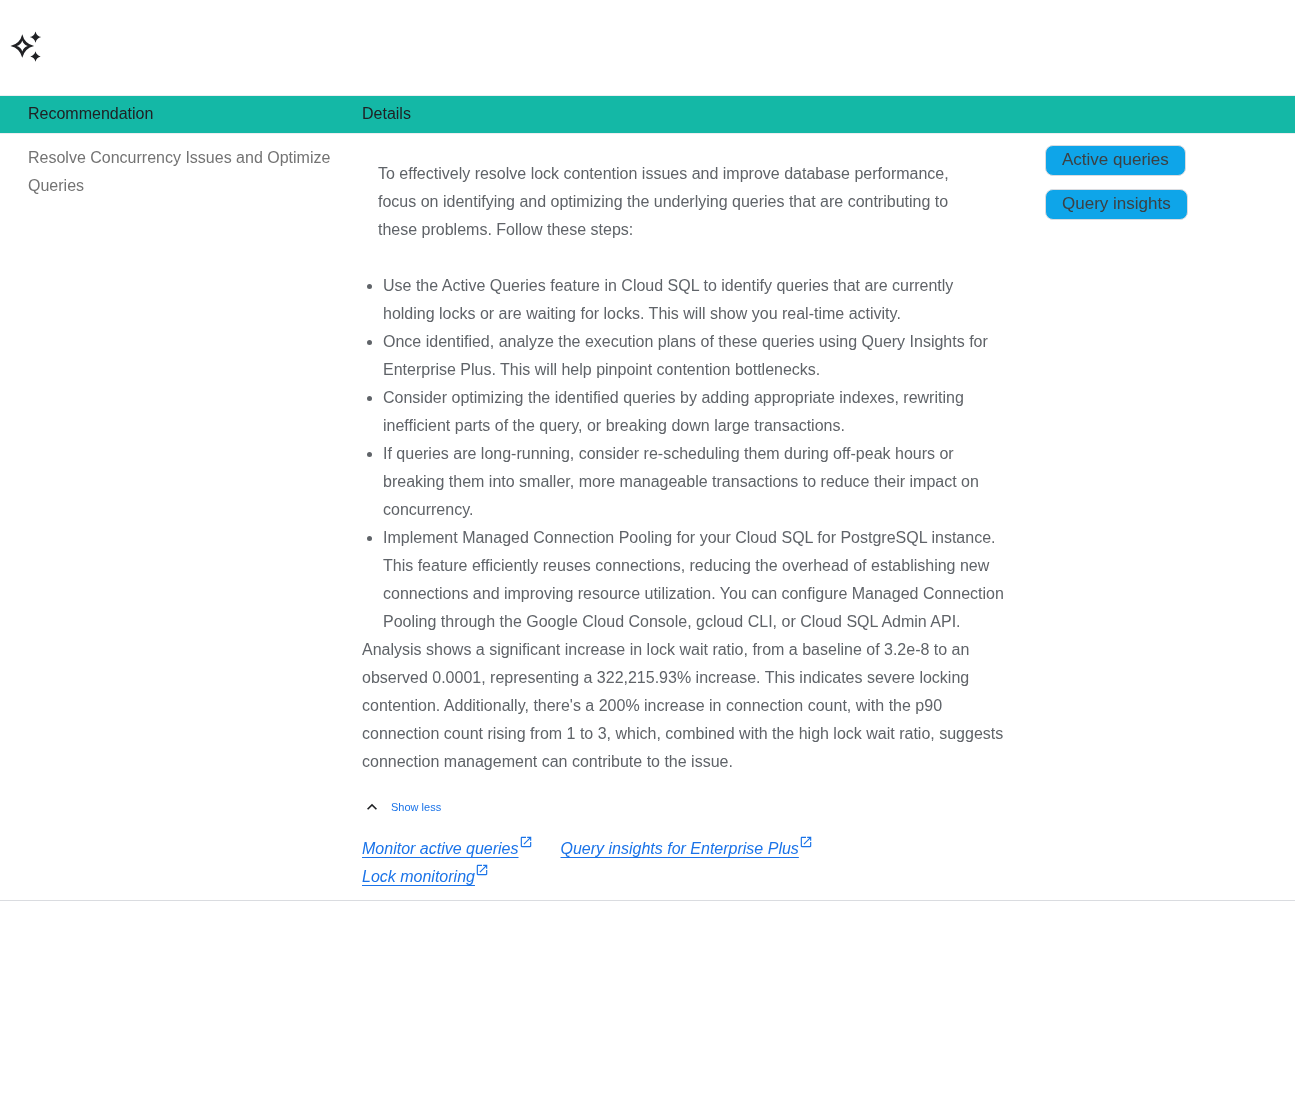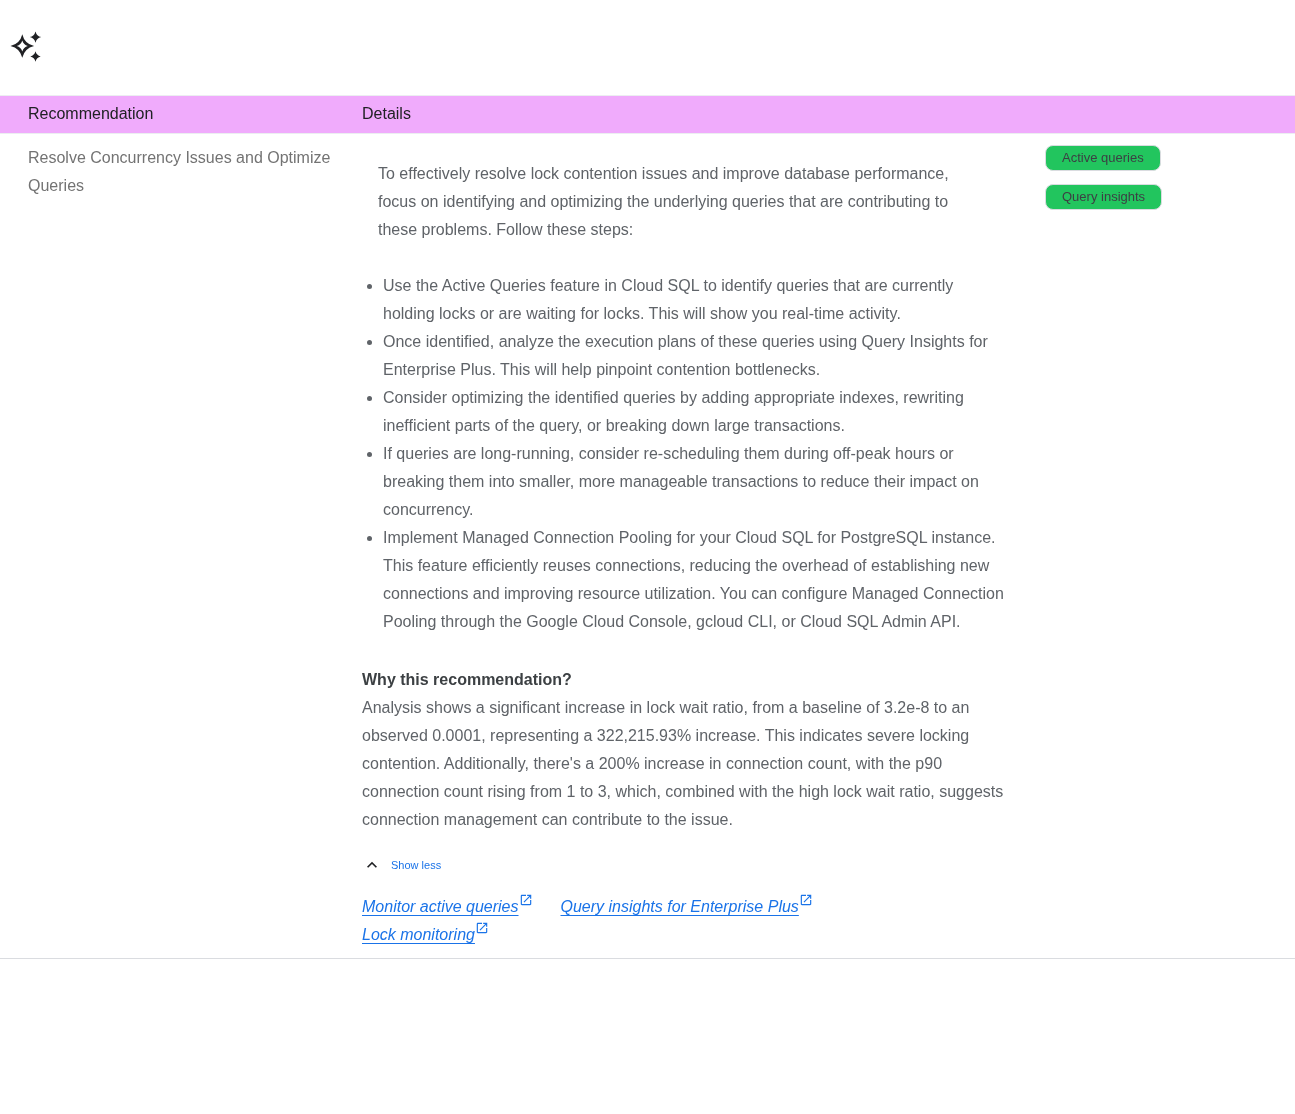--- a/index.html
+++ b/index.html
@@ -32,21 +32,21 @@
     margin-top: 7px;
   }
 
   
   .rec-table { margin-top: 27px; }
   .grid-cols {
     display: grid;
     grid-template-columns: 362px 660px 1fr;
   }
   .table-head {
-    background: #f0abfc;
+    background: #14b8a6;
     border-top: 1px solid #eceef1;
     border-bottom: 1px solid #eceef1;
   }
   .table-head .cell {
     padding: 9px 0 10px 0;
     font-size: 16px;
     font-weight: 500;
     color: #202124;
   }
   .cell.first { padding-left: 28px; }
@@ -115,26 +115,26 @@
     cursor: pointer;
     text-decoration: none;
     font-style: italic;
   }
   .ext-link .lbl { text-decoration: underline; text-underline-offset: 3px; }
 
   
   .chip {
     display: block;
     width: fit-content;
-    background: #22c55e;
+    background: #0ea5e9;
     border: 1px solid #dadce0;
     border-radius: 8px;
     padding: 4px 16px 5px 16px;
     font-family: inherit;
-    font-size: 13px;
+    font-size: 17px;
     font-weight: 500;
     color: #3c4043;
     margin-bottom: 13px;
     cursor: pointer;
     white-space: nowrap;
   }
 </style>
 </head>
 <body>
 
@@ -168,21 +168,20 @@
       <p class="intro">To effectively resolve lock contention issues and improve database performance, focus on identifying and optimizing the underlying queries that are contributing to these problems. Follow these steps:</p>
 
       <ul>
         <li>Use the Active Queries feature in Cloud SQL to identify queries that are currently holding locks or are waiting for locks. This will show you real-time activity.</li>
         <li>Once identified, analyze the execution plans of these queries using Query Insights for Enterprise Plus. This will help pinpoint contention bottlenecks.</li>
         <li>Consider optimizing the identified queries by adding appropriate indexes, rewriting inefficient parts of the query, or breaking down large transactions.</li>
         <li>If queries are long-running, consider re-scheduling them during off-peak hours or breaking them into smaller, more manageable transactions to reduce their impact on concurrency.</li>
         <li>Implement Managed Connection Pooling for your Cloud SQL for PostgreSQL instance. This feature efficiently reuses connections, reducing the overhead of establishing new connections and improving resource utilization. You can configure Managed Connection Pooling through the Google Cloud Console, gcloud CLI, or Cloud SQL Admin API.</li>
       </ul>
 
-      <div class="why-heading">Why this recommendation?</div>
       <p class="why-text">Analysis shows a significant increase in lock wait ratio, from a baseline of 3.2e-8 to an observed 0.0001, representing a 322,215.93% increase. This indicates severe locking contention. Additionally, there's a 200% increase in connection count, with the p90 connection count rising from 1 to 3, which, combined with the high lock wait ratio, suggests connection management can contribute to the issue.</p>
 
       <button class="show-less">
         <span style="display:inline-flex;">
           <svg width="20" height="20" viewBox="0 0 24 24" aria-hidden="true">
             <path fill="#202124" d="M7.41 15.41 12 10.83l4.59 4.58L18 14l-6-6-6 6z"></path>
           </svg>
         </span>
         <span>Show less</span>
       </button>

